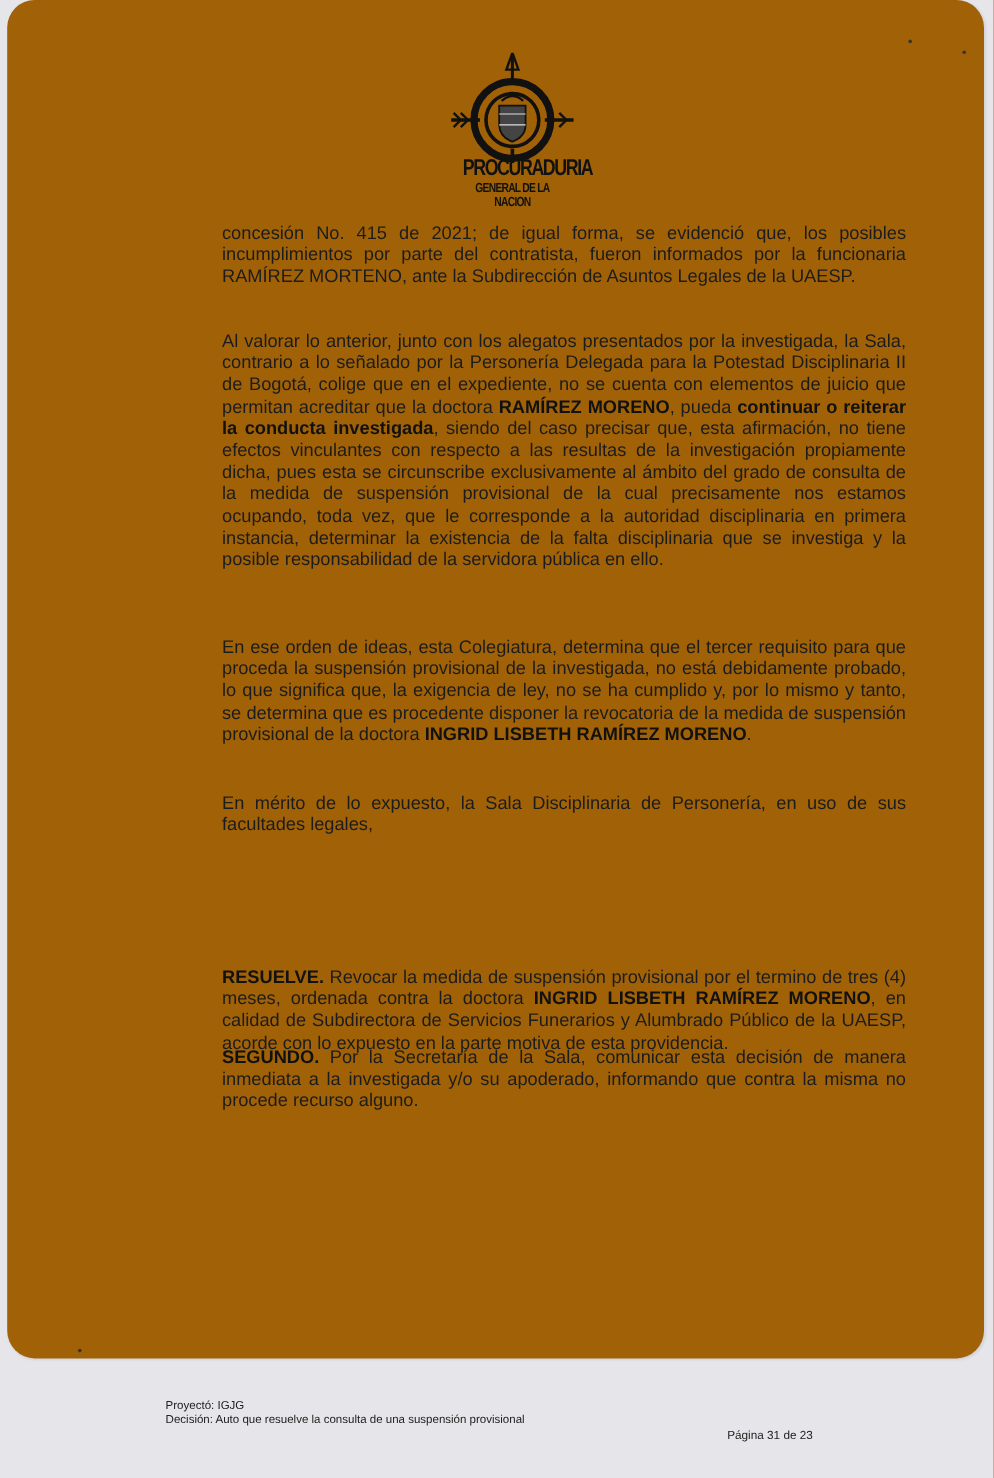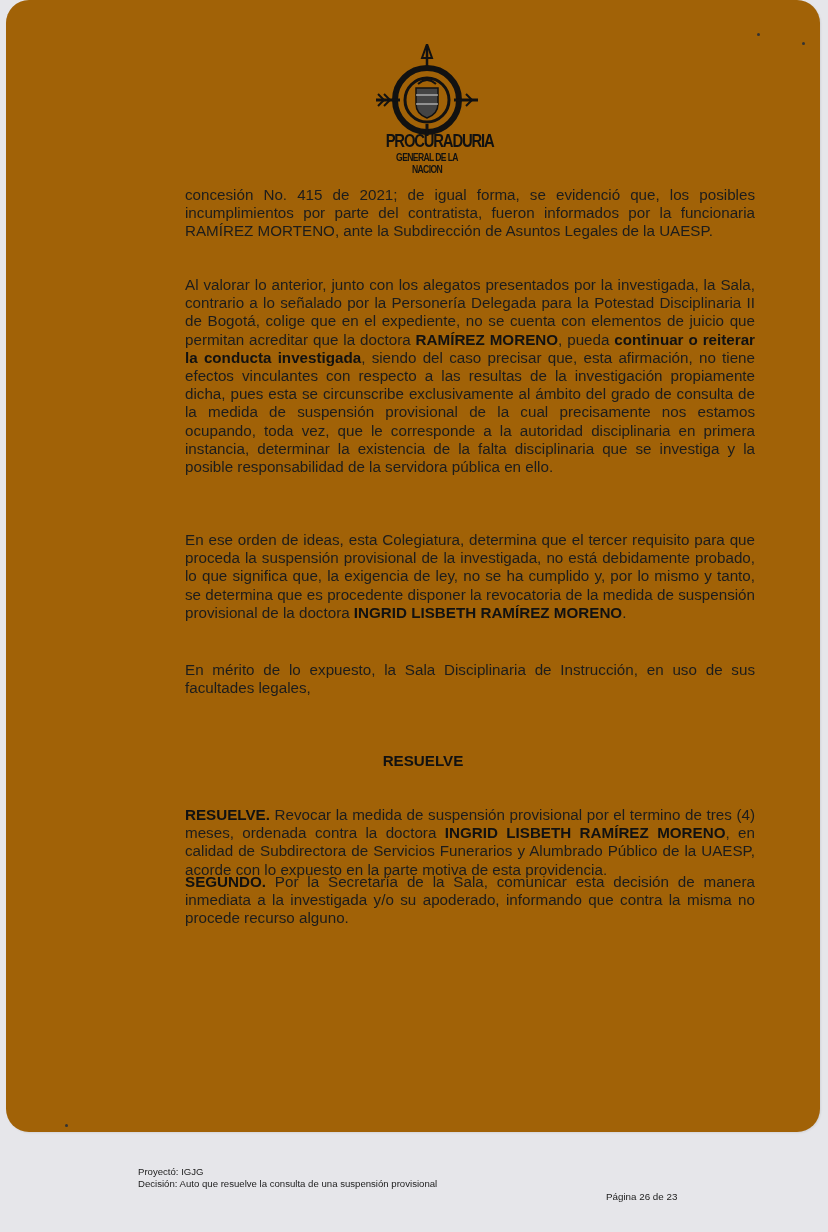--- a/index.html
+++ b/index.html
@@ -88,36 +88,35 @@
 
   <div class="body-text" style="top:276px;">
     <p><span>Al valorar lo anterior, junto con los alegatos presentados por la investigada, la Sala, contrario a lo señalado por la Personería Delegada para la Potestad Disciplinaria II de Bogotá, colige que en el expediente, no se cuenta con elementos de juicio que permitan acreditar que la doctora </span><b>RAMÍREZ MORENO</b><span>, pueda </span><b>continuar o reiterar la conducta investigada</b><span>, siendo del caso precisar que, esta afirmación, no tiene efectos vinculantes con respecto a las resultas de la investigación propiamente dicha, pues esta se circunscribe exclusivamente al ámbito del grado de consulta de la medida de suspensión provisional de la cual precisamente nos estamos ocupando, toda vez, que le corresponde a la autoridad disciplinaria en primera instancia, determinar la existencia de la falta disciplinaria que se investiga y la posible responsabilidad de la servidora pública en ello.</span></p>
   </div>
 
   <div class="body-text" style="top:531px;">
     <p><span>En ese orden de ideas, esta Colegiatura, determina que el tercer requisito para que proceda la suspensión provisional de la investigada, no está debidamente probado, lo que significa que, la exigencia de ley, no se ha cumplido y, por lo mismo y tanto, se determina que es procedente disponer la revocatoria de la medida de suspensión provisional de la doctora </span><b>INGRID LISBETH RAMÍREZ MORENO</b><span>.</span></p>
   </div>
 
   <div class="body-text" style="top:661px;">
-    <p><span>En mérito de lo expuesto, la Sala Disciplinaria de Instrucción, en uso de sus facultades legales,</span></p>
+    <p><span>En mérito de lo expuesto, la Sala Disciplinaria de Personería, en uso de sus facultades legales,</span></p>
   </div>
 
-  <div class="heading" style="top:752px;">RESUELVE</div>
 
   <div class="body-text" style="top:806px;">
     <p><b>RESUELVE.</b><span> Revocar la medida de suspensión provisional por el termino de tres (4) meses, ordenada contra la doctora </span><b>INGRID LISBETH RAMÍREZ MORENO</b><span>, en calidad de Subdirectora de Servicios Funerarios y Alumbrado Público de la UAESP, acorde con lo expuesto en la parte motiva de esta providencia.</span></p>
   </div>
 
   <div class="body-text" style="top:873px;">
     <p><b>SEGUNDO.</b><span> Por la Secretaría de la Sala, comunicar esta decisión de manera inmediata a la investigada y/o su apoderado, informando que contra la misma no procede recurso alguno.</span></p>
   </div>
 
 
   <div class="footer">
     <div>Proyectó: IGJG</div>
     <div>Decisión: Auto que resuelve la consulta de una suspensión provisional</div>
   </div>
-  <div class="page-num">Página 26 de 23</div>
+  <div class="page-num">Página 31 de 23</div>
 
   <span class="speck" style="left:751px;top:33px;"></span>
   <span class="speck" style="left:796px;top:42px;"></span>
   <span class="speck" style="left:59px;top:1124px;"></span>
 </div>
 
 </body></html>

